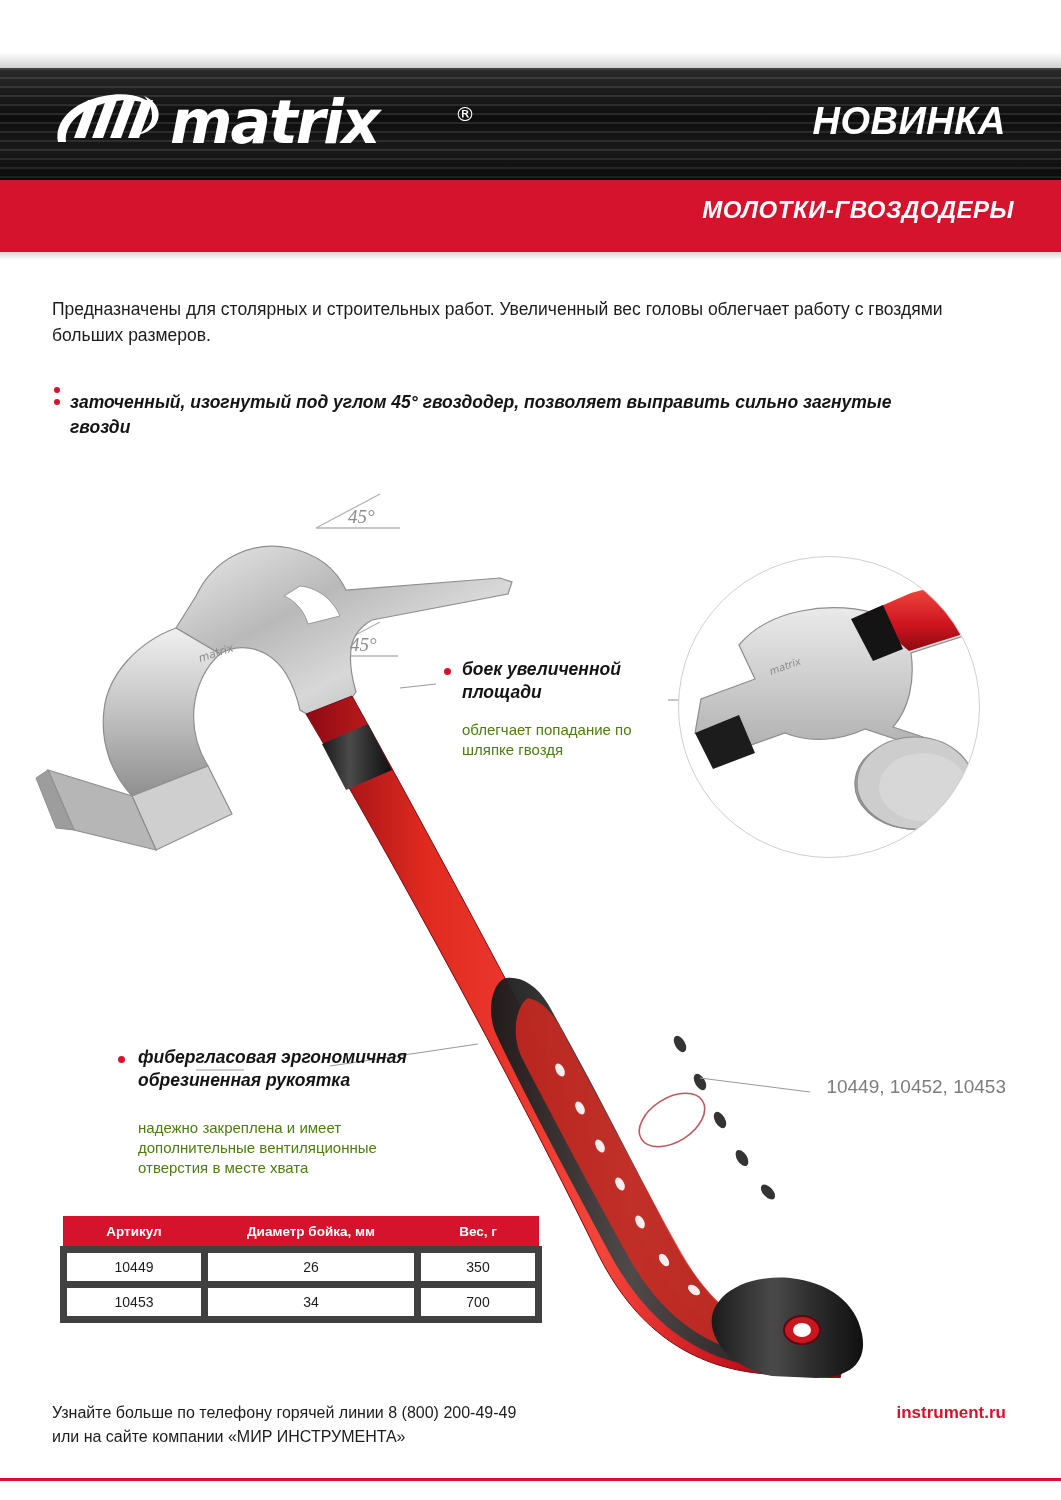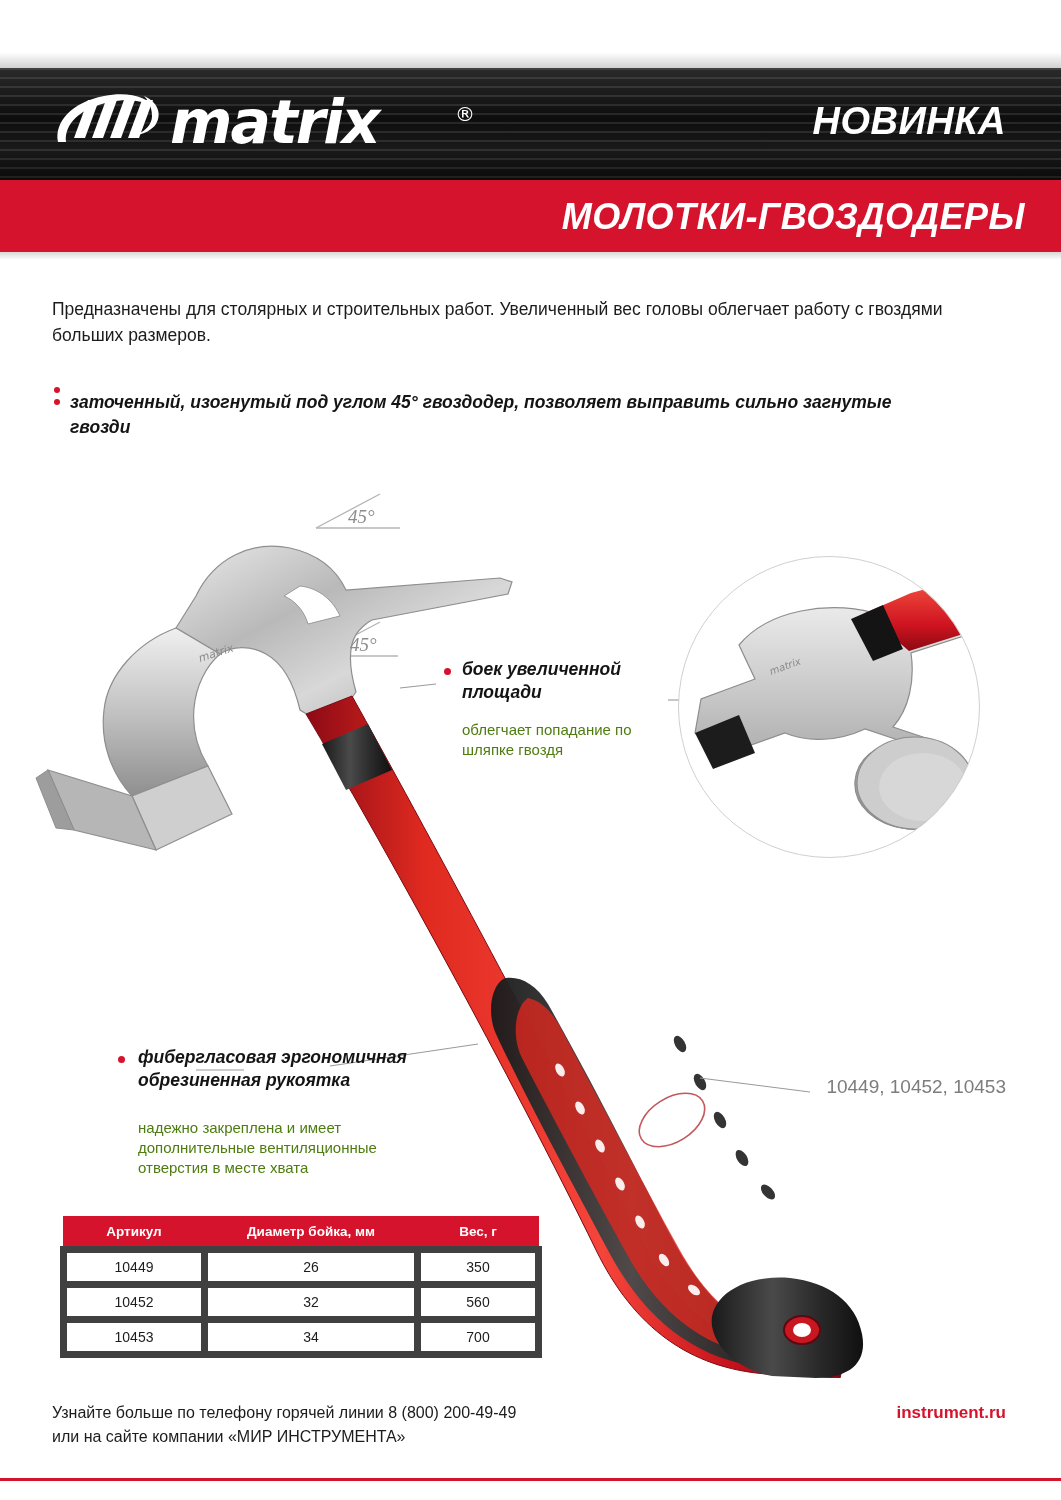--- a/index.html
+++ b/index.html
@@ -115,23 +115,23 @@
   .red-band {
     position: absolute;
     left: 0;
     top: 172px;
     width: 1061px;
     height: 72px;
     background: #d6132c;
   }
   .red-band .title {
     position: absolute;
-    right: 36px;
+    right: 47px;
     top: 16px;
-    font-size: 36px;
+    font-size: 24px;
     font-weight: bold;
     font-style: italic;
     color: #ffffff;
     letter-spacing: 0.5px;
   }
   .red-band:after {
     content: "";
     position: absolute;
     left: 0; bottom: -8px;
     width: 1061px; height: 8px;
@@ -494,25 +494,20 @@
         <th class="col-wt">Вес, г</th>
       </tr>
     </thead>
     <tbody>
       <tr>
         <td>10449</td>
         <td>26</td>
         <td>350</td>
       </tr>
       <tr>
-        <td>10452</td>
-        <td>32</td>
-        <td>560</td>
-      </tr>
-      <tr>
         <td>10453</td>
         <td>34</td>
         <td>700</td>
       </tr>
     </tbody>
   </table>
 
   <div class="footer-text">
     <div>Узнайте больше по телефону горячей линии 8 (800) 200-49-49</div>
     <div>или на сайте компании «МИР ИНСТРУМЕНТА»</div>

